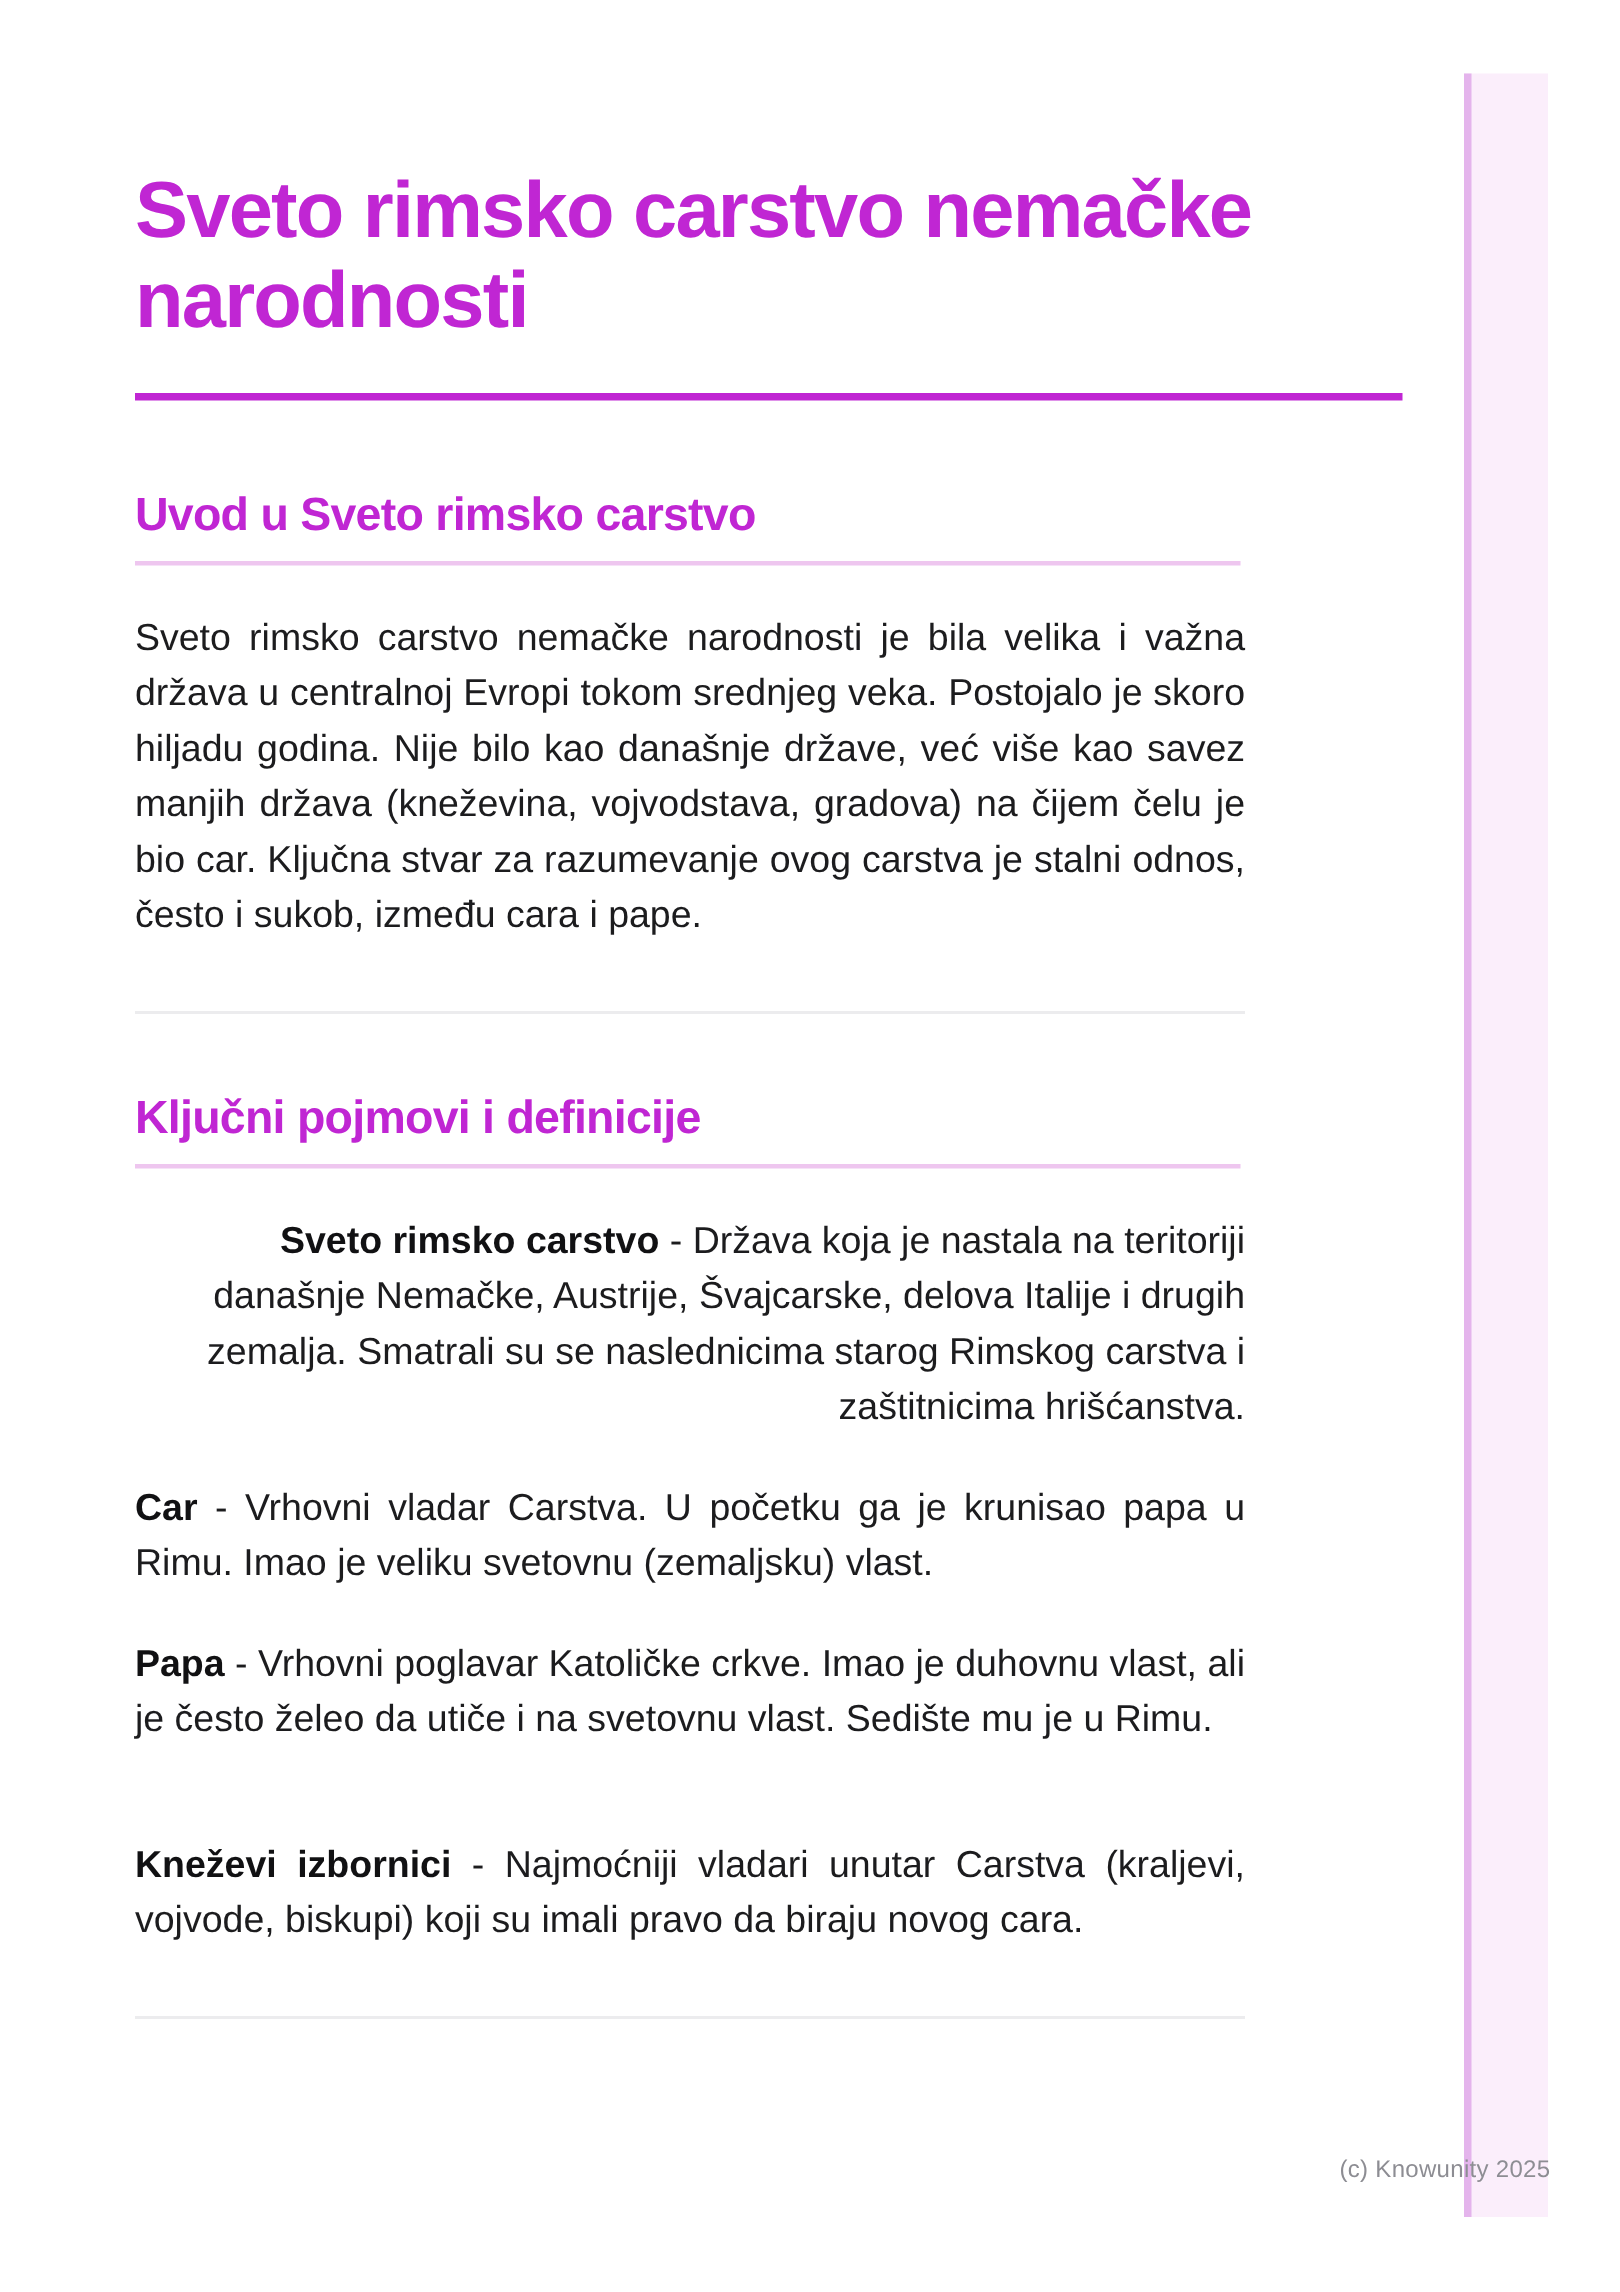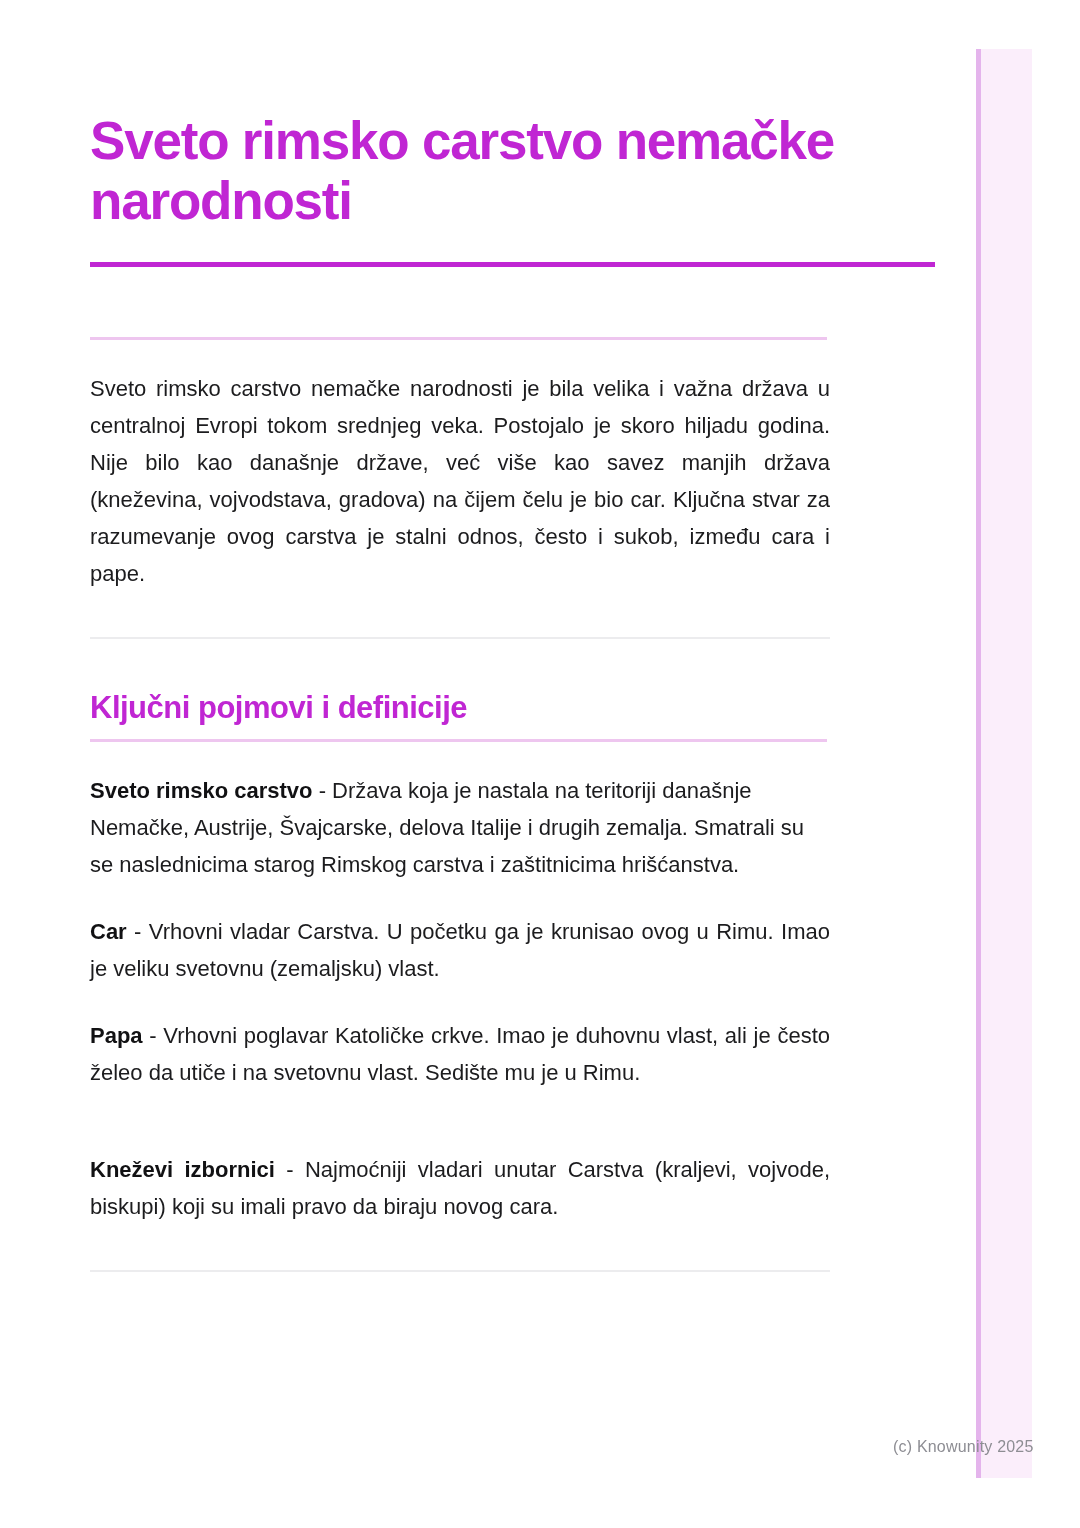--- a/index.html
+++ b/index.html
@@ -93,28 +93,28 @@
     font-size: 25px;
     line-height: 1.2;
     font-weight: 700;
     letter-spacing: -0.3px;
     color: #d872d8;
   }
 
   
   p.body-text {
     margin: 0;
-    font-size: 22px;
+    font-size: 25px;
     line-height: 37px;
     color: #1c1c1e;
     text-align: justify;
     text-justify: inter-word;
   }
   p.body-text.left-align {
-    text-align: left;
+    text-align: right;
   }
   p.body-text b {
     font-weight: 700;
     color: #111113;
   }
   p.body-text i {
     font-style: italic;
   }
 
   
@@ -150,20 +150,21 @@
 
 <div class="page">
   <div class="content">
 
     <h1 class="doc-title">Sveto rimsko carstvo nemačke narodnosti</h1>
     <div class="title-rule"></div>
 
     <div class="gap-intro-head"></div>
 
     <div class="section">
+      <h2 class="section-heading">Uvod u Sveto rimsko carstvo</h2>
       <div class="heading-rule"></div>
       <div class="gap-head-body"></div>
       <p class="body-text">
         <span>Sveto rimsko carstvo nemačke narodnosti je bila velika i važna država u centralnoj Evropi tokom srednjeg veka. Postojalo je skoro hiljadu godina. Nije bilo kao današnje države, već više kao savez manjih država (kneževina, vojvodstava, gradova) na čijem čelu je bio car. Ključna stvar za razumevanje ovog carstva je stalni odnos, često i sukob, između cara i pape.</span>
       </p>
     </div>
 
     <div class="gap-before-divider"></div>
     <div class="soft-divider"></div>
     <div class="gap-after-divider"></div>
@@ -172,21 +173,21 @@
       <h2 class="section-heading">Ključni pojmovi i definicije</h2>
       <div class="heading-rule"></div>
       <div class="gap-head-body"></div>
 
       <p class="body-text left-align">
         <b>Sveto rimsko carstvo</b><span> - Država koja je nastala na teritoriji današnje Nemačke, Austrije, Švajcarske, delova Italije i drugih zemalja. Smatrali su se naslednicima starog Rimskog carstva i zaštitnicima hrišćanstva.</span>
       </p>
       <div class="gap-para"></div>
 
       <p class="body-text">
-        <b>Car</b><span> - Vrhovni vladar Carstva. U početku ga je krunisao ovog u Rimu. Imao je veliku svetovnu (zemaljsku) vlast.</span>
+        <b>Car</b><span> - Vrhovni vladar Carstva. U početku ga je krunisao papa u Rimu. Imao je veliku svetovnu (zemaljsku) vlast.</span>
       </p>
       <div class="gap-para"></div>
 
       <p class="body-text">
         <b>Papa</b><span> - Vrhovni poglavar Katoličke crkve. Imao je duhovnu vlast, ali je često želeo da utiče i na svetovnu vlast. Sedište mu je u Rimu.</span>
       </p>
       <div class="gap-para"></div>
 
       <div class="gap-para"></div>
 

